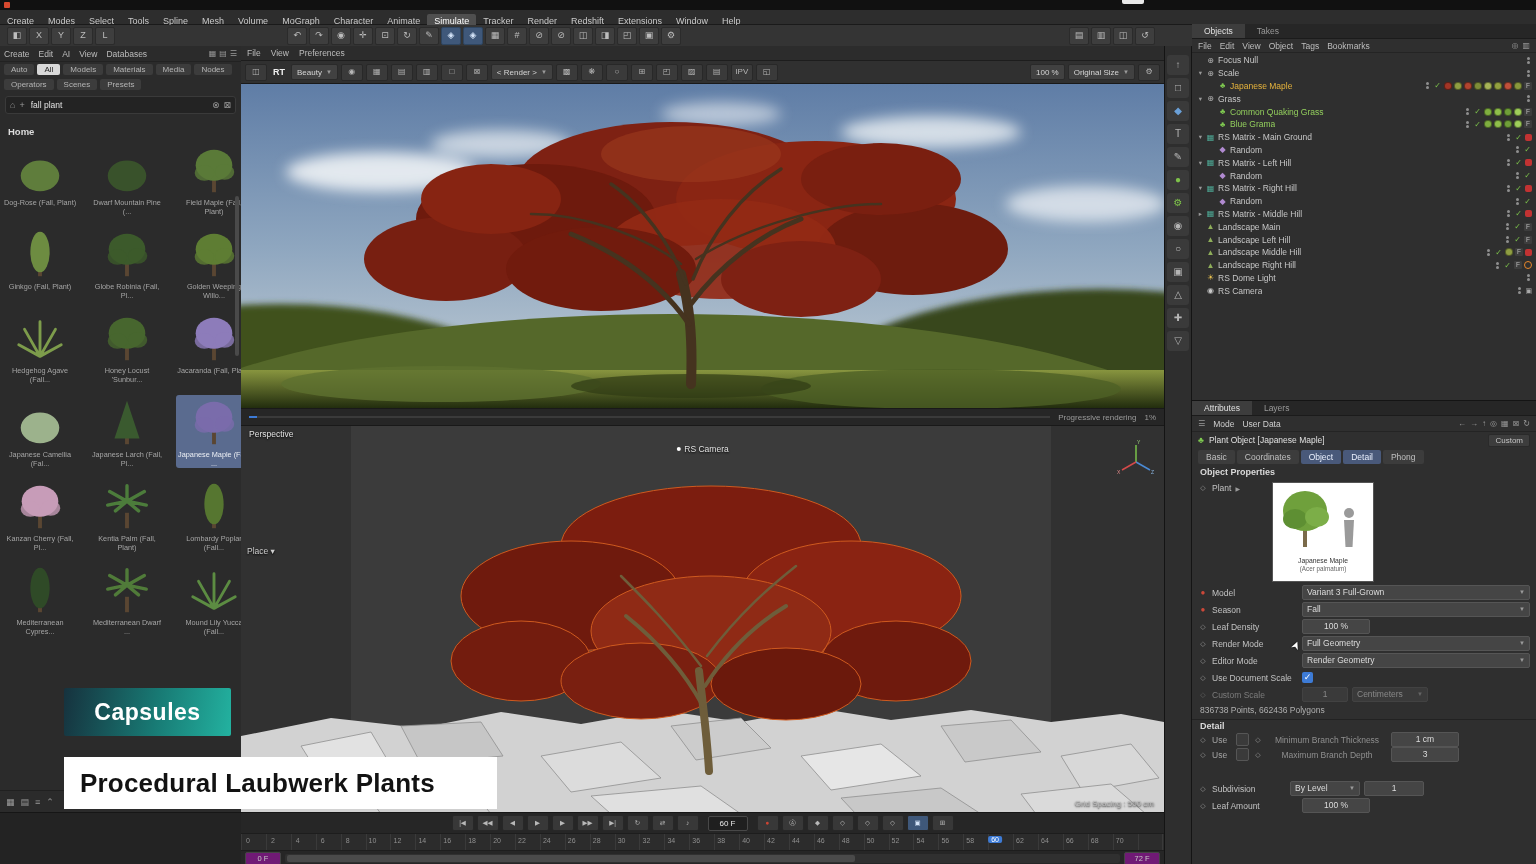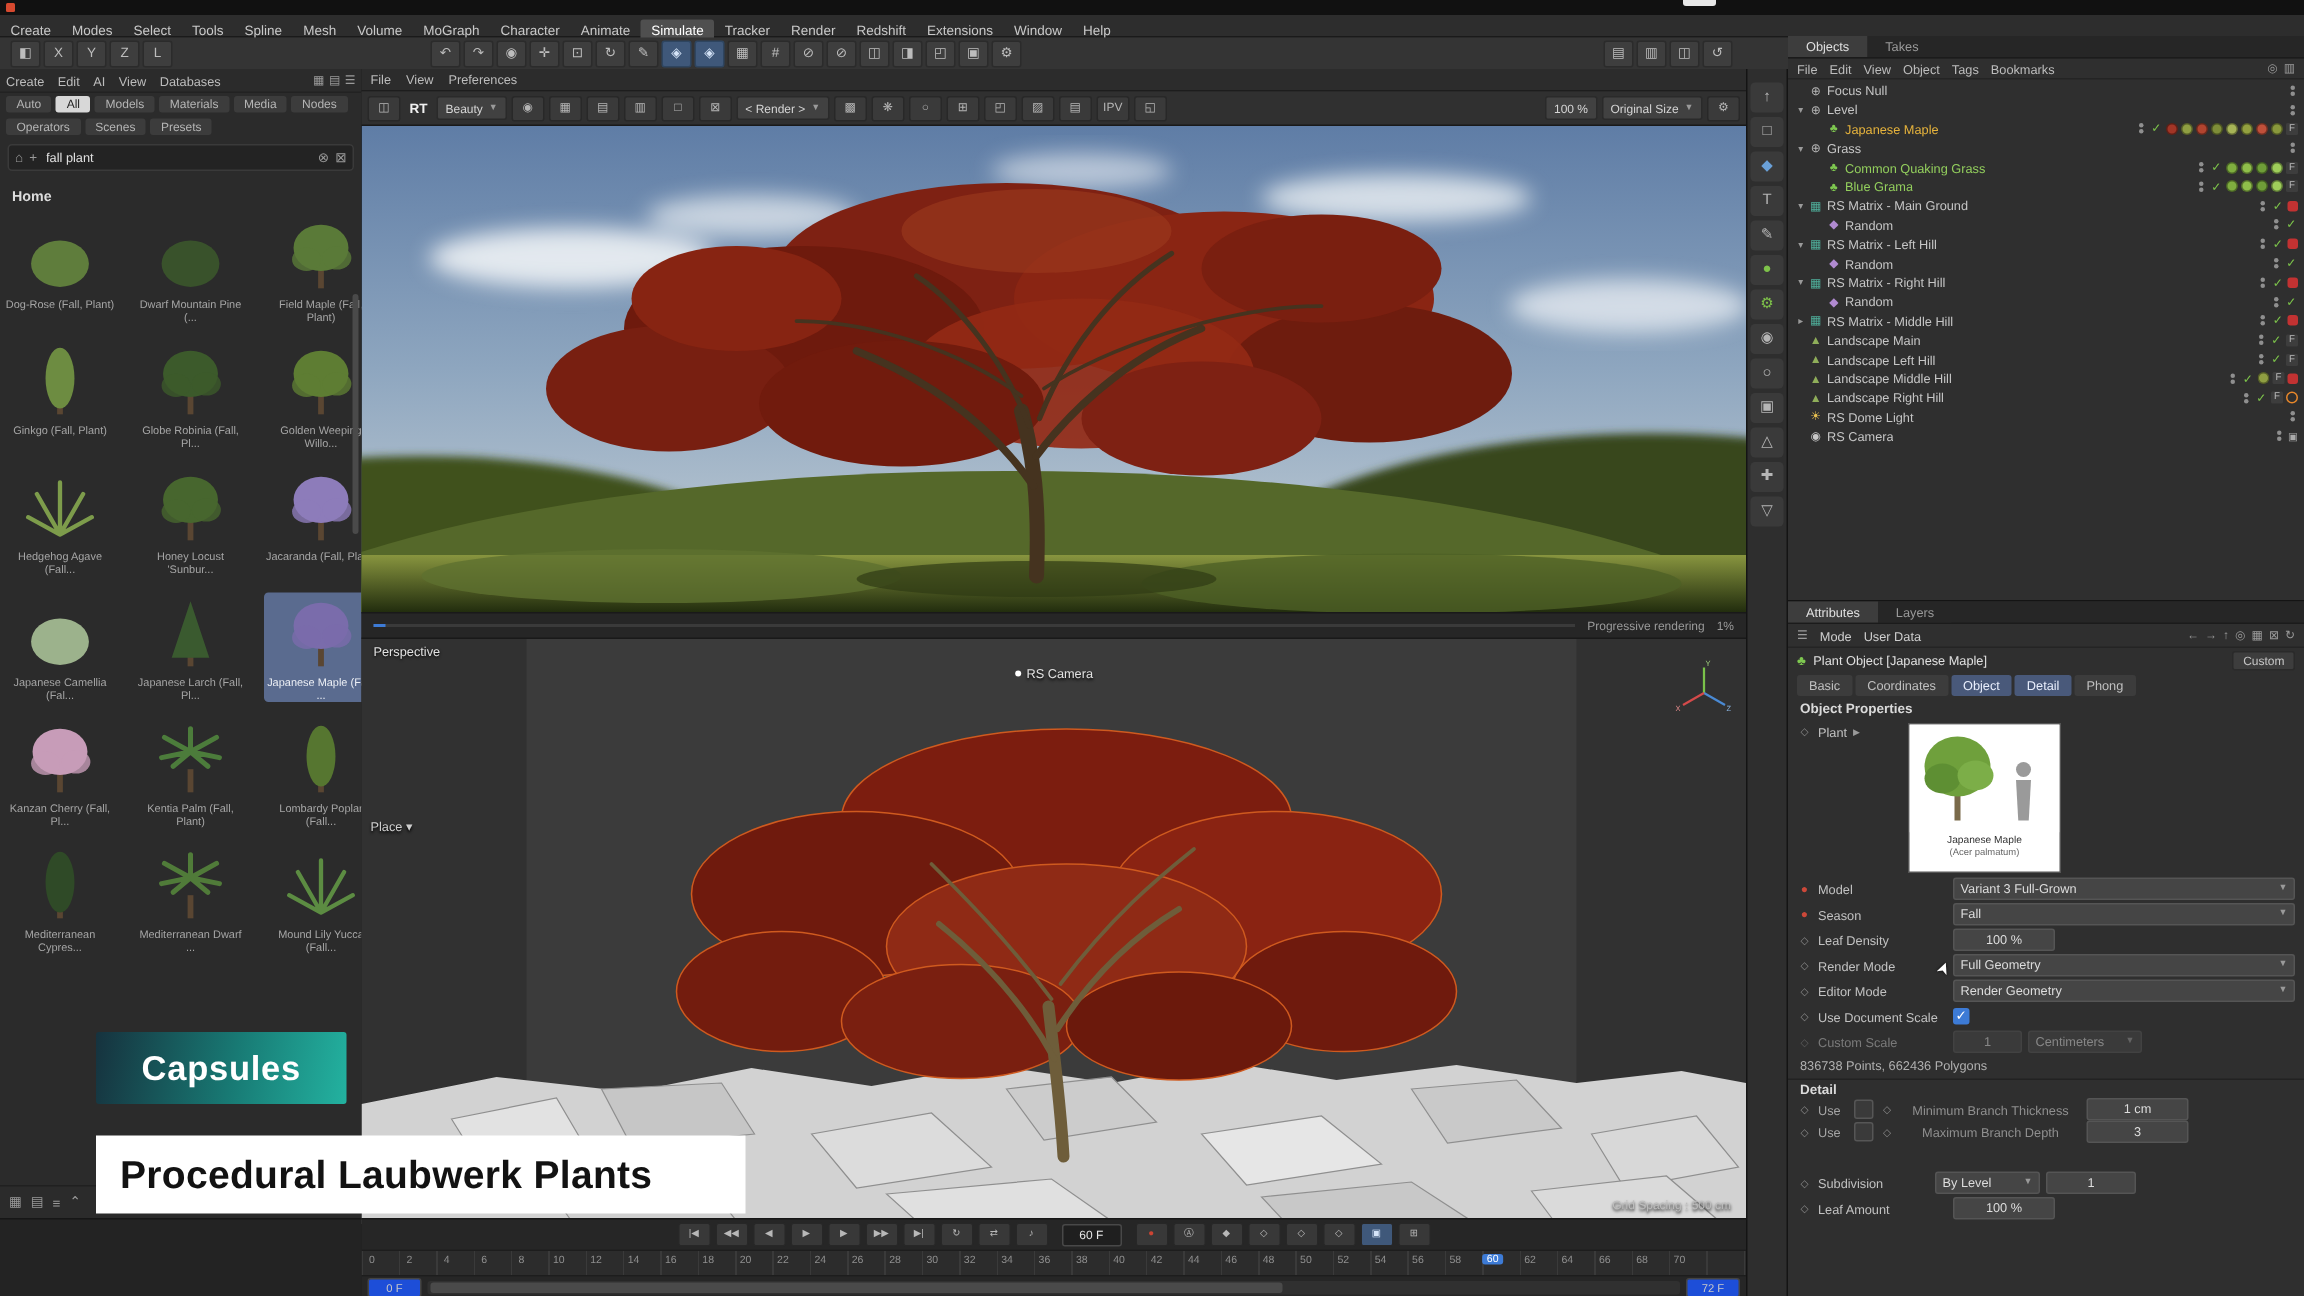--- a/index.html
+++ b/index.html
@@ -127,21 +127,21 @@
   
   #timeline{position:absolute;left:241px;top:812px;width:923px;height:52px;background:#262626;border-top:1px solid #161616;}
   #transport{height:20px;display:flex;align-items:center;justify-content:center;gap:3px;}
   .t-btn{min-width:16px;height:14px;background:#383838;border:1px solid #272727;border-radius:2px;color:#b8b8b8;font-size:6.5px;line-height:13px;text-align:center;padding:0 2px;}
   .t-btn.blue{background:#3f587a;color:#d5e4f8;}
   #frame-field{width:38px;height:13px;background:#1f1f1f;border:1px solid #484848;border-radius:2px;color:#e8e8e8;font-size:8px;line-height:13px;text-align:center;margin:0 6px;}
   #ruler{position:relative;height:16px;background:#2c2c2c;border-top:1px solid #1d1d1d;border-bottom:1px solid #1d1d1d;overflow:hidden;}
   .tick{position:absolute;top:3px;font-size:7px;color:#8f8f8f;transform:translateX(-50%);}
   .tick.cur{background:#3d7bd6;color:#fff;padding:0 3px;border-radius:2px;top:2px;}
   #range-row{height:14px;display:flex;align-items:center;gap:4px;padding:0 4px;}
-  .range-field{width:34px;height:11px;background:#1d4ed8;border:1px solid #444;border-radius:2px;color:#c8c8c8;font-size:7.5px;line-height:11px;text-align:center;}
+  .range-field{width:34px;height:11px;background:#701a75;border:1px solid #444;border-radius:2px;color:#c8c8c8;font-size:7.5px;line-height:11px;text-align:center;}
   #range-track{flex:1;height:9px;background:#303030;border-radius:2px;position:relative;}
   #range-thumb{position:absolute;left:2px;top:1px;width:68%;height:7px;background:#4a4a4a;border-radius:2px;}
   #corner{position:absolute;left:0;top:812px;width:241px;height:52px;background:#232323;border-top:1px solid #161616;}
   
   #overlay-capsules{position:absolute;left:64px;top:688px;width:167px;height:48px;display:flex;align-items:center;justify-content:center;
      background:linear-gradient(100deg,#16323e 0%,#17707０ 0%,#187a74 55%,#23b2a0 100%);
      background:linear-gradient(100deg,#16323e 0%,#187a74 55%,#23b2a0 100%);
      color:#fff;font-size:23px;font-weight:bold;letter-spacing:.5px;border-radius:2px;}
   #overlay-title{position:absolute;left:64px;top:757px;width:433px;height:52px;background:#fff;display:flex;align-items:center;
      color:#121212;font-size:26px;font-weight:bold;padding-left:16px;box-sizing:border-box;letter-spacing:.2px;}
@@ -591,21 +591,21 @@
           <span class="oright">
             <span class="vdots">
               <i></i>
               <i></i>
             </span>
           </span>
         </div>
         <div class="orow" style="padding-left: 4px;">
           <span class="oarrow">▾</span>
           <span class="oicon" style="color: rgb(181, 181, 181);">⊕</span>
-          <span class="olabel">Level</span>
+          <span class="olabel">Scale</span>
           <span class="oright">
             <span class="vdots">
               <i></i>
               <i></i>
             </span>
           </span>
         </div>
         <div class="orow" style="padding-left: 16px;">
           <span class="oarrow"></span>
           <span class="oicon" style="color: rgb(126, 200, 80);">♣</span>

